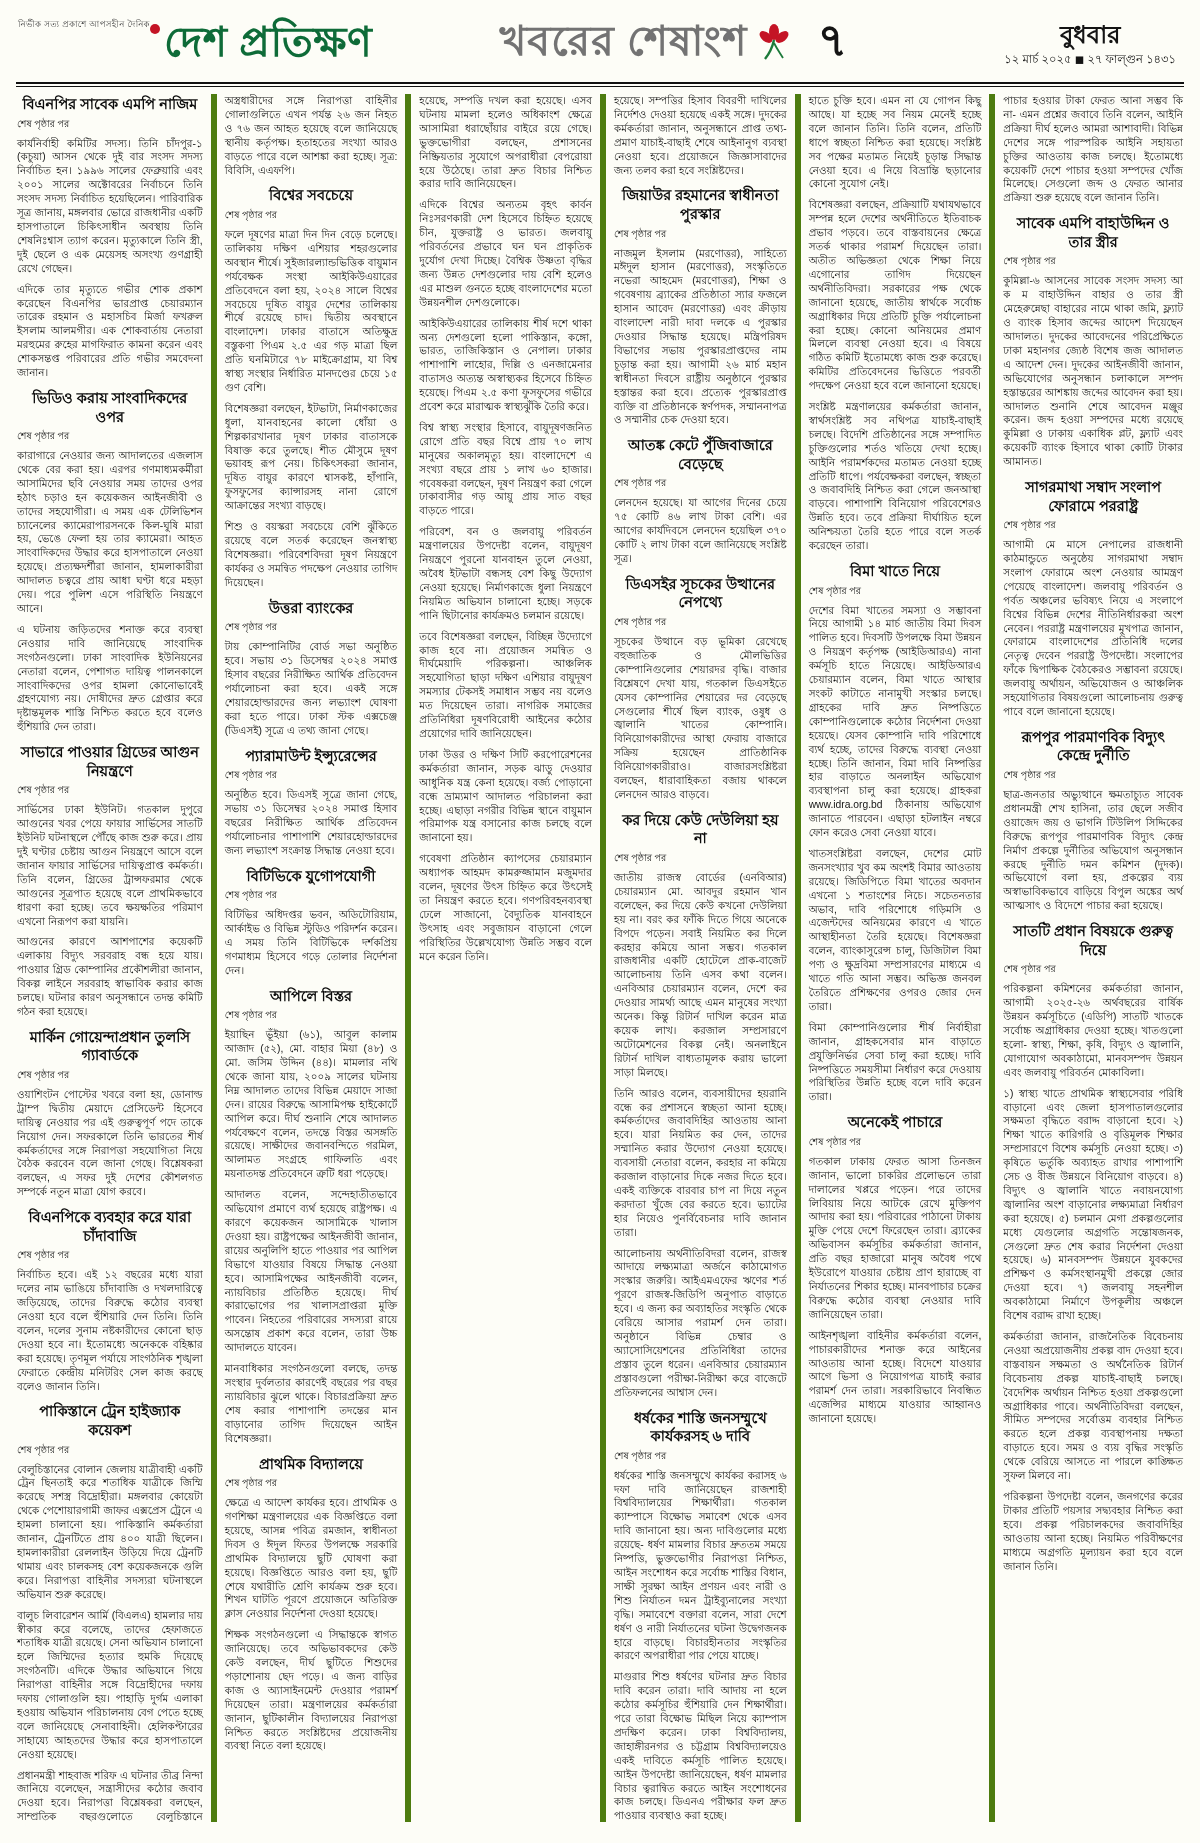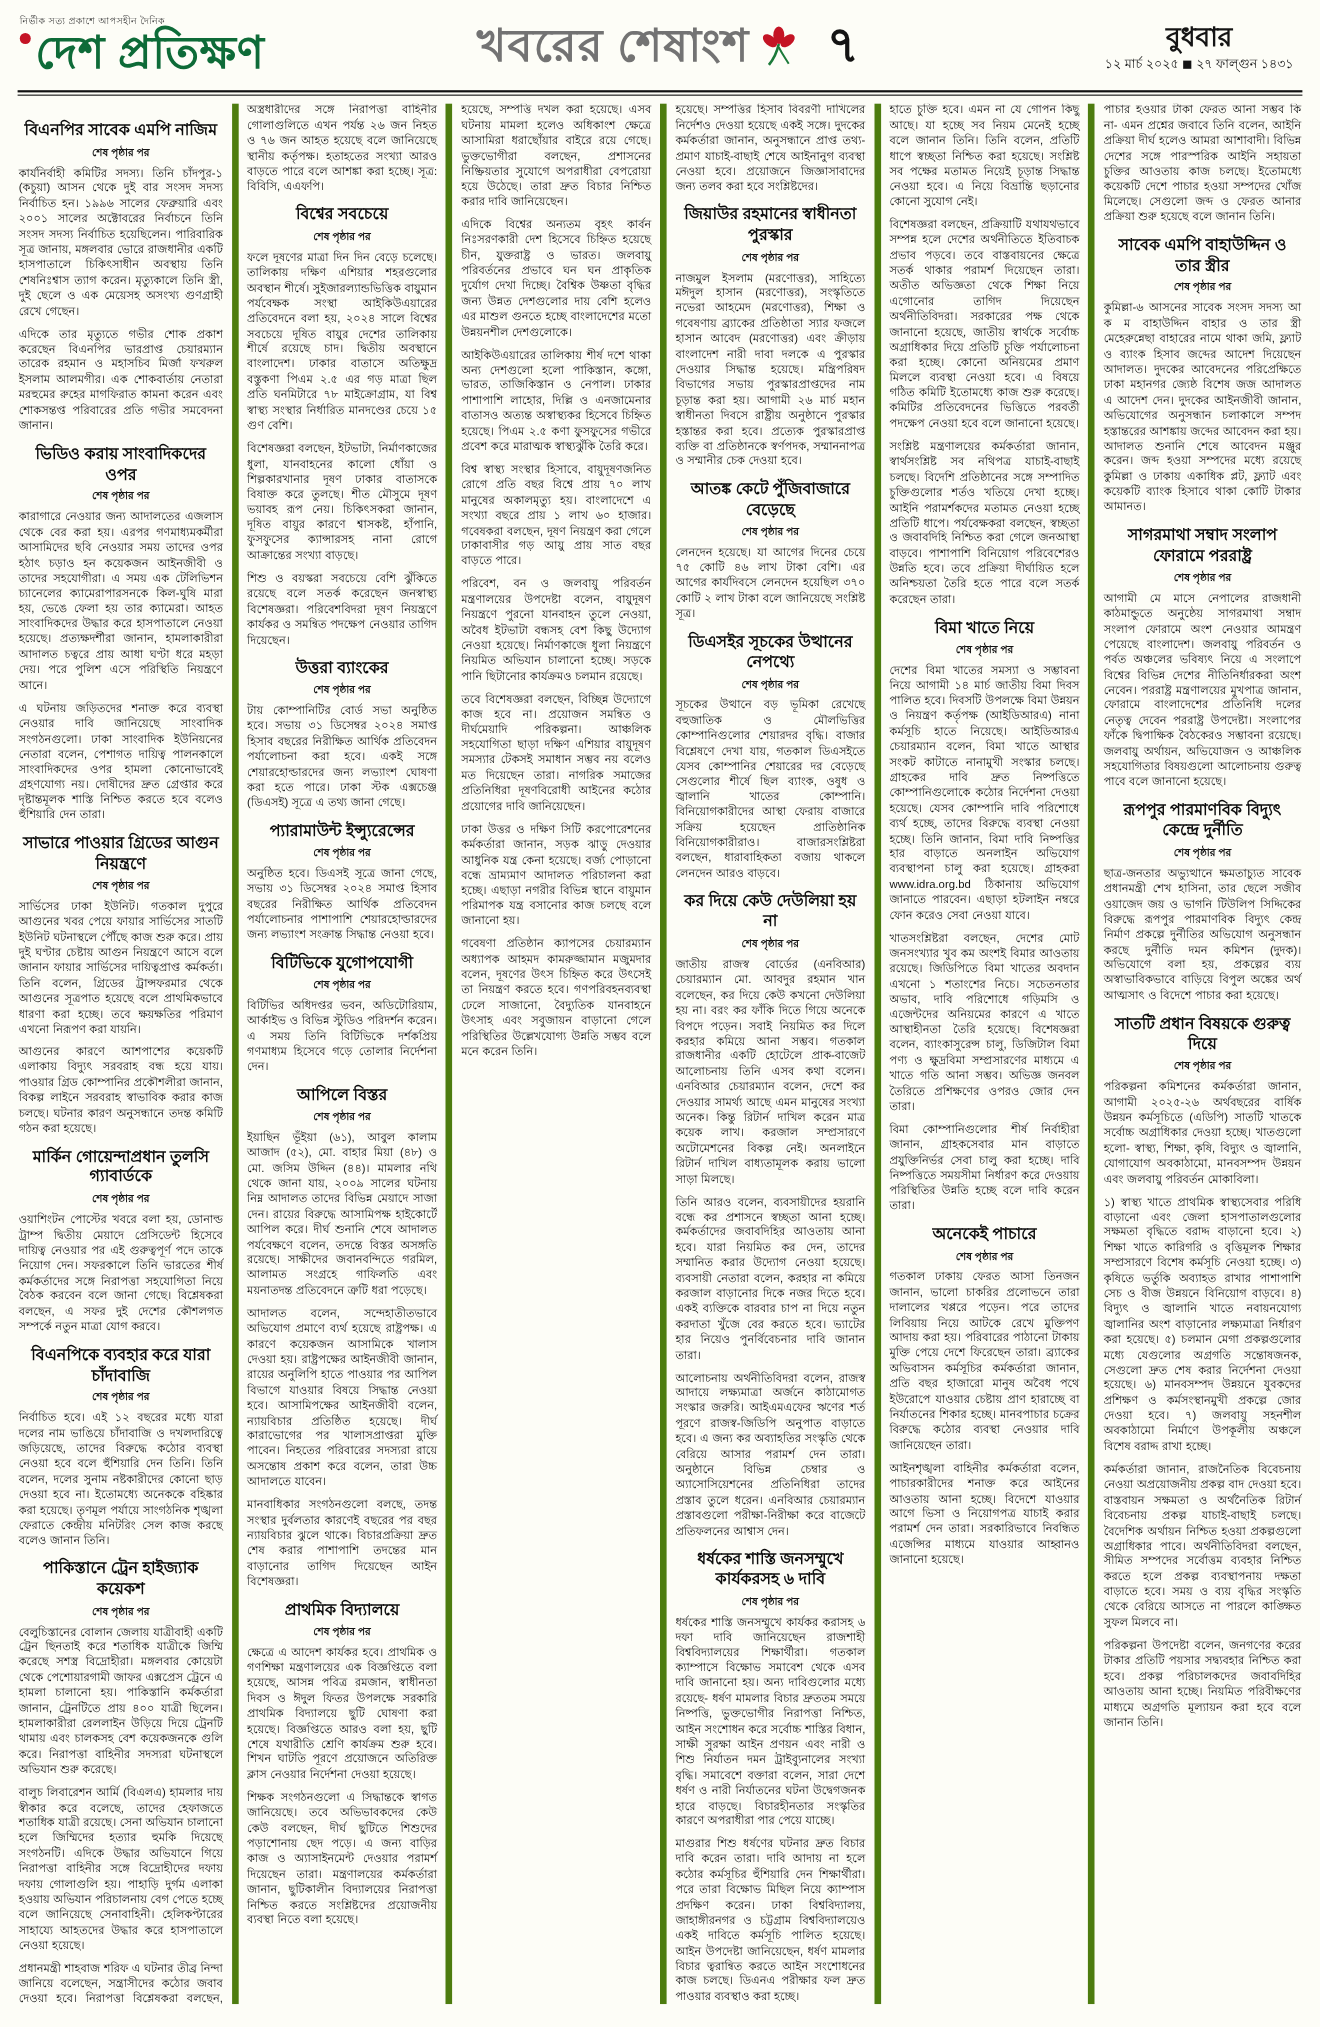--- a/index.html
+++ b/index.html
@@ -1,39 +1,39 @@
 <!DOCTYPE html>
 <html lang="bn"><head>
 <meta charset="utf-8">
 <style>
   html,body{margin:0;padding:0;background:#e8e8e4;}
   body{width:1200px;height:1843px;overflow:hidden;font-family:"Liberation Sans","DejaVu Sans",sans-serif;}
   .page{box-sizing:border-box;width:1200px;height:1843px;background:#fdfdf7;padding:8px 16px 10px;color:#141414;}
   
   .masthead{display:flex;justify-content:space-between;align-items:center;height:70px;padding:0 2px;}
-  .logo-block{display:flex;flex-direction:column;line-height:1.1;}
+  .logo-block{display:flex;flex-direction:row;line-height:1.1;}
   .tagline{font-size:8.5px;color:#444;letter-spacing:.4px;margin-bottom:2px;}
   .paper-name{font-size:41px;font-weight:bold;color:#0e6b38;letter-spacing:.5px;position:relative;padding-left:14px;}
   .paper-name .dot{position:absolute;left:0;top:4px;width:10px;height:10px;border-radius:50%;background:#c41425;}
   .center-block{display:flex;align-items:center;gap:12px;}
   .section-title{font-size:41px;font-weight:bold;color:#737373;letter-spacing:1px;white-space:nowrap;}
   .page-number{font-size:46px;font-weight:bold;margin:0 30px 0 16px;}
   .date-block{text-align:center;line-height:1.25;padding-right:6px;}
   .day-name{font-size:24px;font-weight:bold;}
   .date-line{font-size:11.5px;margin-top:2px;}
   .rule-thick{border-top:2.5px solid #111;margin-top:4px;}
   .rule-thin{border-top:1px solid #111;margin-top:2px;margin-bottom:7px;}
   
   .columns{display:grid;grid-template-columns:repeat(6,1fr);height:1728px;overflow:hidden;}
   .col{padding:0 8px;border-left:6px solid #4d7c0f;overflow:hidden;}
   .col:first-child{border-left:none;padding-left:1px;}
   .col:last-child{padding-right:1px;}
   h3.headline{margin:9px 2px 3px;font-size:14.5px;line-height:1.28;text-align:center;font-weight:bold;color:#0c0c0c;}
-  .col > div:first-child h3.headline{margin-top:16px;}
-  .contlabel{font-size:9.5px;font-weight:bold;text-align:center;margin:0 0 5px;}
+  .col > div:first-child h3.headline{margin-top:1px;}
+  .contlabel{font-size:9.5px;font-weight:normal;text-align:left;margin:0 0 5px;}
   p.body{font-size:10.3px;line-height:13.9px;text-align:justify;margin:0 0 7px;word-spacing:.4px;}
 </style>
 </head>
 <body>
 
 <div class="page">
 
   <div class="masthead">
     <div class="logo-block">
       <span class="tagline">নির্ভীক সত্য প্রকাশে আপসহীন দৈনিক</span>

